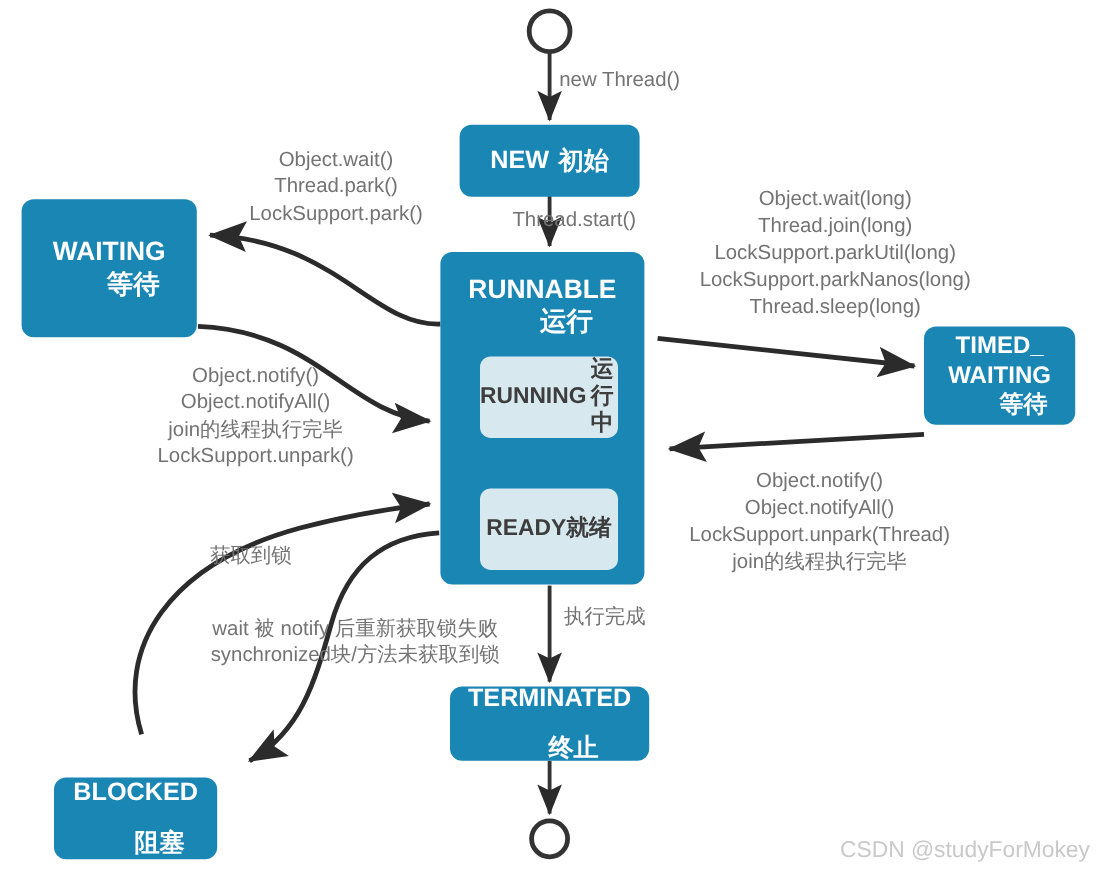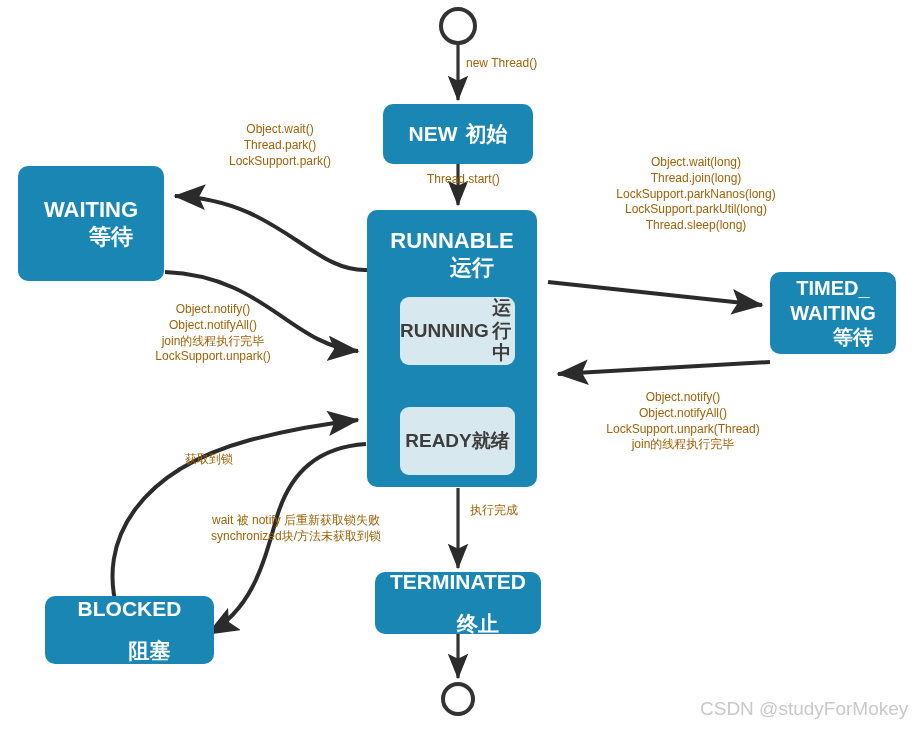--- a/index.html
+++ b/index.html
@@ -48,22 +48,22 @@
     display: flex;
     flex-direction: row;
     align-items: center;
     justify-content: center;
     text-align: center;
     line-height: 1.2;
     box-sizing: border-box;
   }
   .edge-label {
     position: absolute;
-    color: #a16207;
-    font-size: 12px;
+    color: #737373;
+    font-size: 17px;
     line-height: 1.32;
     white-space: nowrap;
     font-weight: normal;
   }
   .edge-label.center { text-align: center; }
   .watermark {
     position: absolute;
     color: #c9c9c9;
     font-size: 19px;
     white-space: nowrap;
@@ -139,21 +139,21 @@
     <span class="en">WAITING</span>
     <span class="zh">等待</span>
   </div>
 
   <div class="state-box" style="left:770px; top:272px; width:126px; height:82px; font-size:20px;">
     <span class="en">TIMED_</span>
     <span class="en">WAITING</span>
     <span class="zh">等待</span>
   </div>
 
-  <div class="state-box" style="left:45px; top:596px; width:169px; height:68px; font-size:21px;gap:16px;">
+  <div class="state-box" style="left:45px; top:648px; width:136px; height:68px; font-size:21px;gap:16px;">
     <span class="en">BLOCKED</span>
     <span class="zh">阻塞</span>
   </div>
 
   <div class="state-box" style="left:375px; top:572px; width:166px; height:62px; font-size:21px;gap:16px;">
     <span class="en">TERMINATED</span>
     <span class="zh">终止</span>
   </div>
 
   <div style="position:absolute; left:383px; top:104px; width:150px; height:60px; display:flex; align-items:center; justify-content:center; gap:8px; color:#fff; font-weight:bold; font-size:21px; pointer-events:none;">
@@ -178,22 +178,22 @@
   <div class="edge-label center" style="left:102px; top:302px; width:222px;">
     <div>Object.notify()</div>
     <div>Object.notifyAll()</div>
     <div>join的线程执行完毕</div>
     <div>LockSupport.unpark()</div>
   </div>
 
   <div class="edge-label center" style="left:549px; top:155px; width:294px;">
     <div>Object.wait(long)</div>
     <div>Thread.join(long)</div>
+    <div>LockSupport.parkUtil(long)</div>
     <div>LockSupport.parkNanos(long)</div>
-    <div>LockSupport.parkUtil(long)</div>
     <div>Thread.sleep(long)</div>
   </div>
 
   <div class="edge-label center" style="left:551px; top:390px; width:264px;">
     <div>Object.notify()</div>
     <div>Object.notifyAll()</div>
     <div>LockSupport.unpark(Thread)</div>
     <div>join的线程执行完毕</div>
   </div>
 

